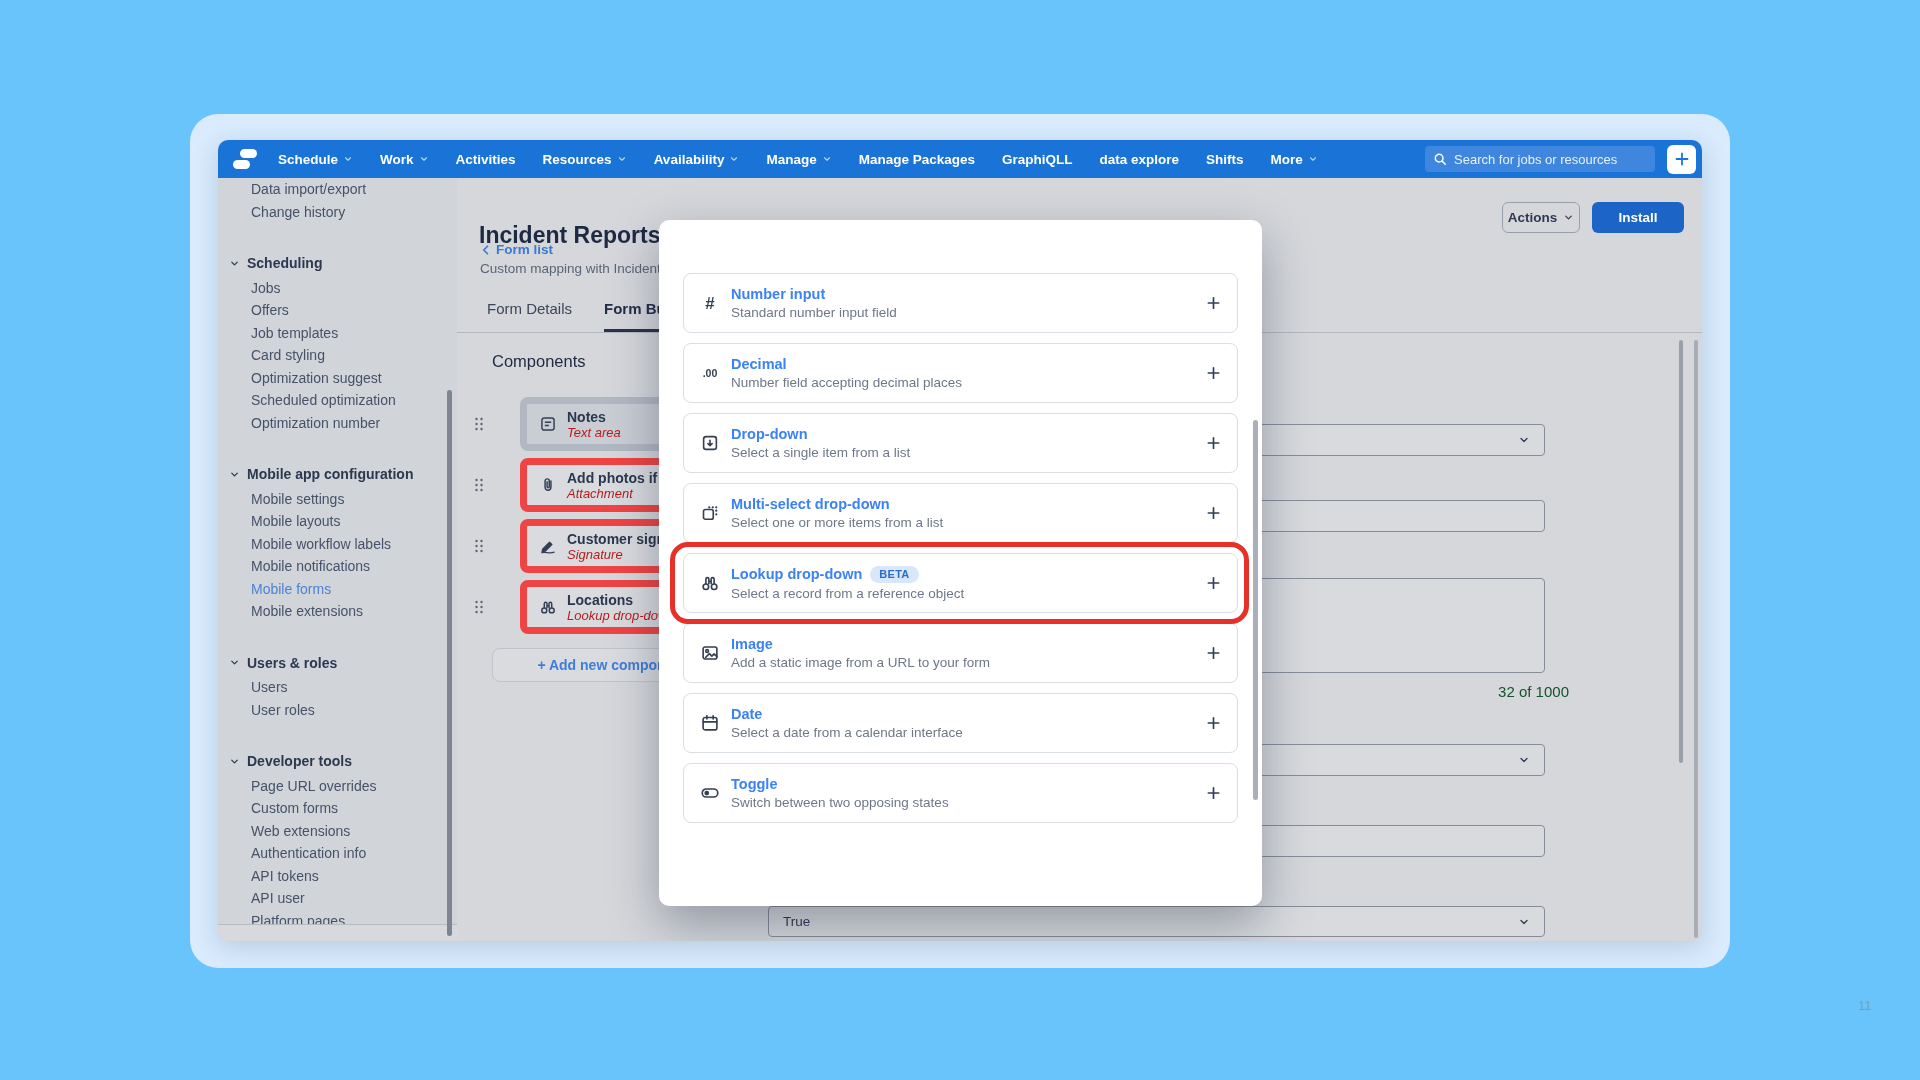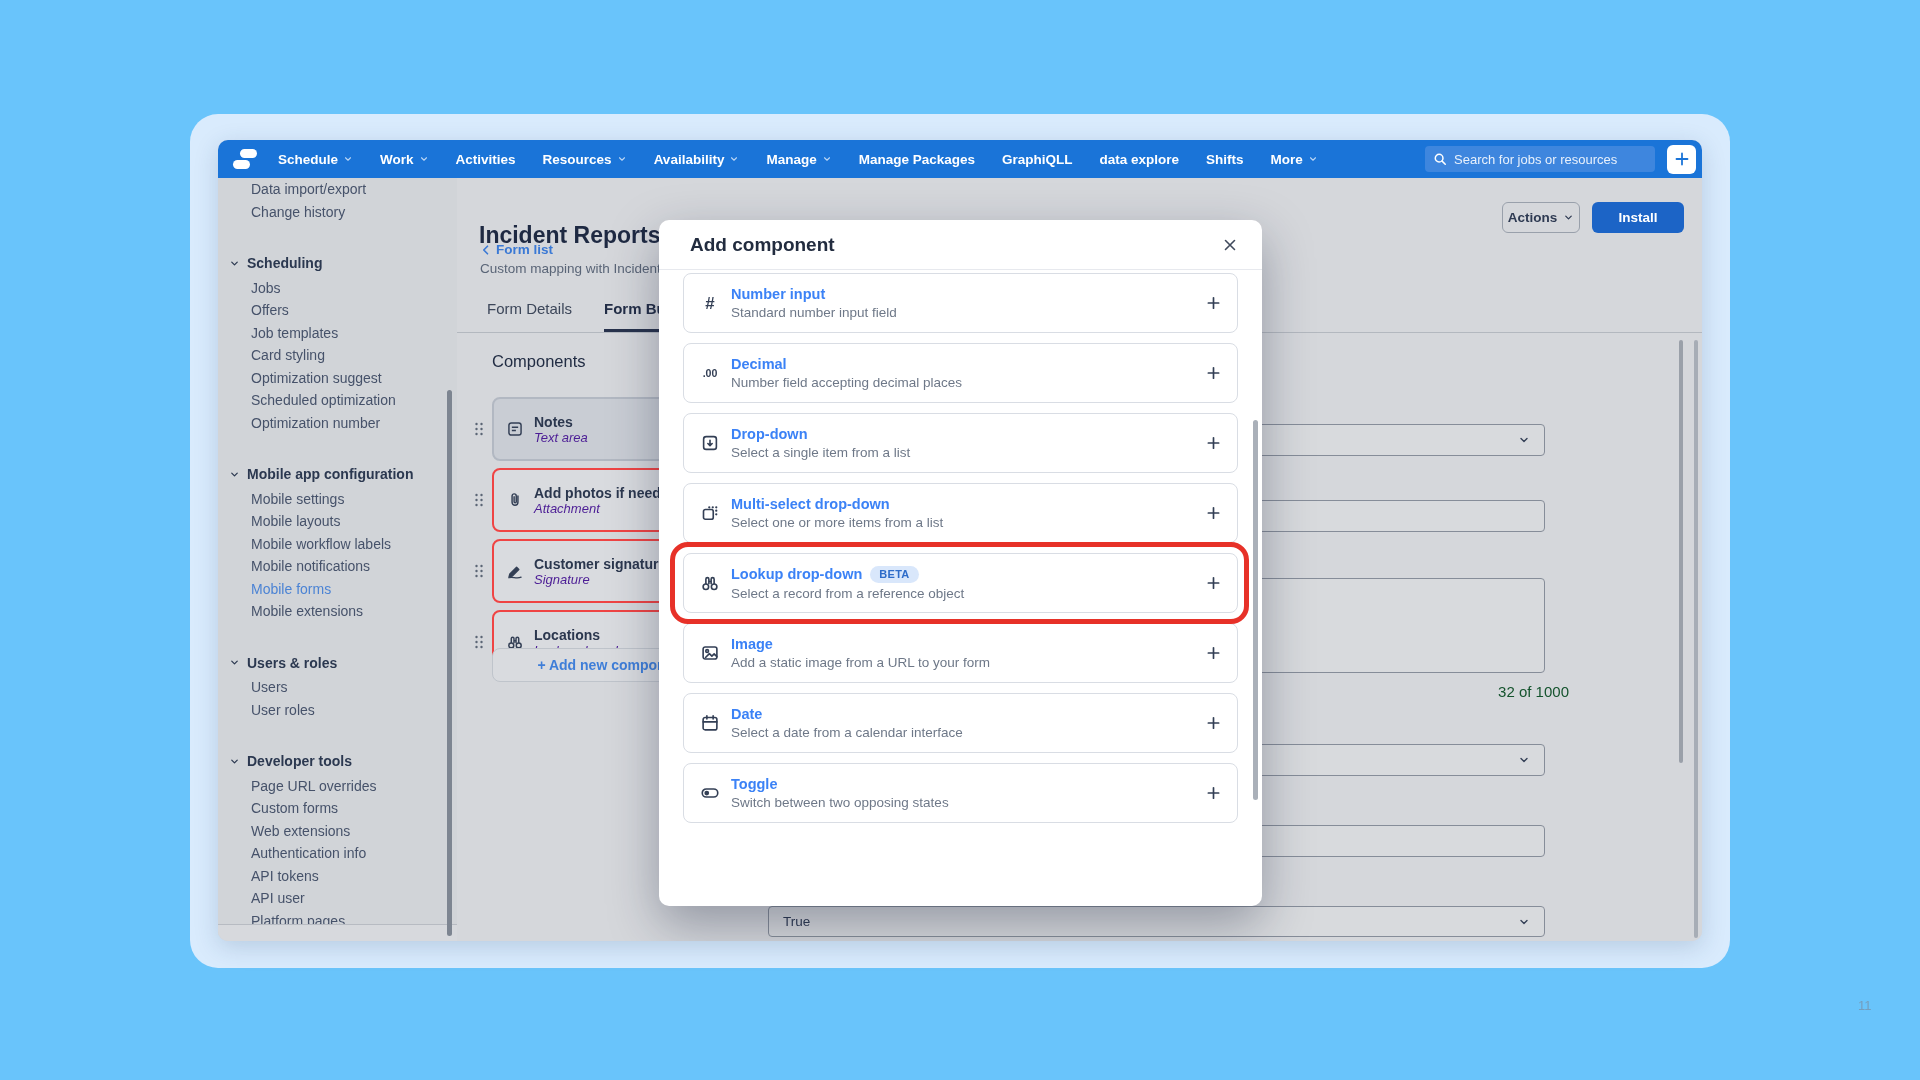--- a/index.html
+++ b/index.html
@@ -53,26 +53,26 @@
   .tabs { position:absolute; left:269px; top:160px; display:flex; gap:32px; }
   .tab { font-size:15px; color:#3c4659; padding-bottom:12px; cursor:pointer; white-space:nowrap; }
   .tab.active { font-weight:700; color:#232e47; border-bottom:3px solid #28334d; }
   .main-divider { position:absolute; left:239px; top:192px; width:1245px; height:1px; background:#b3b8bf; }
 
   .comp-heading { position:absolute; left:274px; top:212px; font-size:16.5px; font-weight:400; color:#222d44; }
   .comp-rows { position:absolute; left:254px; top:257px; width:300px; }
   .comp-row { position:relative; display:flex; align-items:center; margin-bottom:7px; }
   .drag-handle { width:14px; height:18px; color:#5b6575; margin-right:6px; flex:0 0 auto; cursor:grab; display:inline-flex; }
   .drag-handle svg { width:14px; height:18px; }
-  .comp-card { width:240px; height:64px; background:#d9dbdf; border:2px solid #ef4444; border-radius:8px; display:flex; align-items:center; padding:0 12px; gap:10px; cursor:pointer; }
+  .comp-card { width:240px; height:54px; background:#d9dbdf; border:7px solid #ef4444; border-radius:8px; display:flex; align-items:center; padding:0 12px; gap:10px; cursor:pointer;margin-left:28px; }
   .comp-card.selected { background:#c9cdd4; border-color:#b2b8c2; }
   .comp-icon { width:18px; height:18px; color:#333f55; display:inline-flex; flex:0 0 auto; }
   .comp-icon svg { width:18px; height:18px; }
   .comp-title { font-size:14px; font-weight:700; color:#2b374e; white-space:nowrap; }
-  .comp-type { font-size:13px; font-style:italic; color:#4c1d95; white-space:nowrap; }
+  .comp-type { font-size:13px; font-style:italic; color:#b91c1c; white-space:nowrap; }
   .add-comp-btn { position:absolute; left:274px; top:508px; width:240px; height:34px; background:#d9dbdf; border:1px solid #bfc4cb; border-radius:8px; display:flex; align-items:center; justify-content:center; font-size:14px; font-weight:600; color:#3f7ed8; cursor:pointer; white-space:nowrap; }
 
   
   .field { position:absolute; border:1px solid #868d99; border-radius:4px; background:#d8dadd; }
   .field .fcaret { position:absolute; right:14px; top:50%; transform:translateY(-50%); width:12px; height:12px; color:#333f55; display:inline-flex; }
   .field .fcaret svg { width:12px; height:12px; }
   .f-select1 { left:782px; top:284px; width:545px; height:32px; }
   .f-input1 { left:782px; top:360px; width:545px; height:32px; }
   .f-textarea { left:782px; top:438px; width:545px; height:95px; }
   .f-counter { position:absolute; left:1124px; top:543px; width:227px; text-align:right; font-size:15px; color:#14532d; }
@@ -537,30 +537,20 @@
       <span class="fcaret">
           <svg viewBox="0 0 16 16" fill="none" stroke="currentColor" stroke-width="1.8" stroke-linecap="round" stroke-linejoin="round">
             <path d="M4 6l4 4 4-4"></path>
           </svg>
         </span>
     </div>
     <div class="main-scrollbar1"></div>
     <div class="main-scrollbar2"></div>
 
     <div class="modal">
-      <div class="modal-header">
-        <div class="modal-title">Add component</div>
-        <div class="modal-close">
-          <span style="display:inline-flex;width:16px;height:16px;">
-              <svg viewBox="0 0 16 16" fill="none" stroke="currentColor" stroke-width="1.6" stroke-linecap="round">
-                <path d="M3.5 3.5l9 9M12.5 3.5l-9 9"></path>
-              </svg>
-            </span>
-        </div>
-      </div>
       <div class="modal-rows">
 
           <div class="modal-row">
             <span class="row-icon">
               <svg viewBox="0 0 16 16" fill="currentColor">
                 <text x="8" y="12.5" text-anchor="middle" font-size="13.5" font-weight="bold" font-family="Liberation Sans, sans-serif">#</text>
               </svg>
             </span>
             <div class="row-text">
               <div class="row-title-line">

